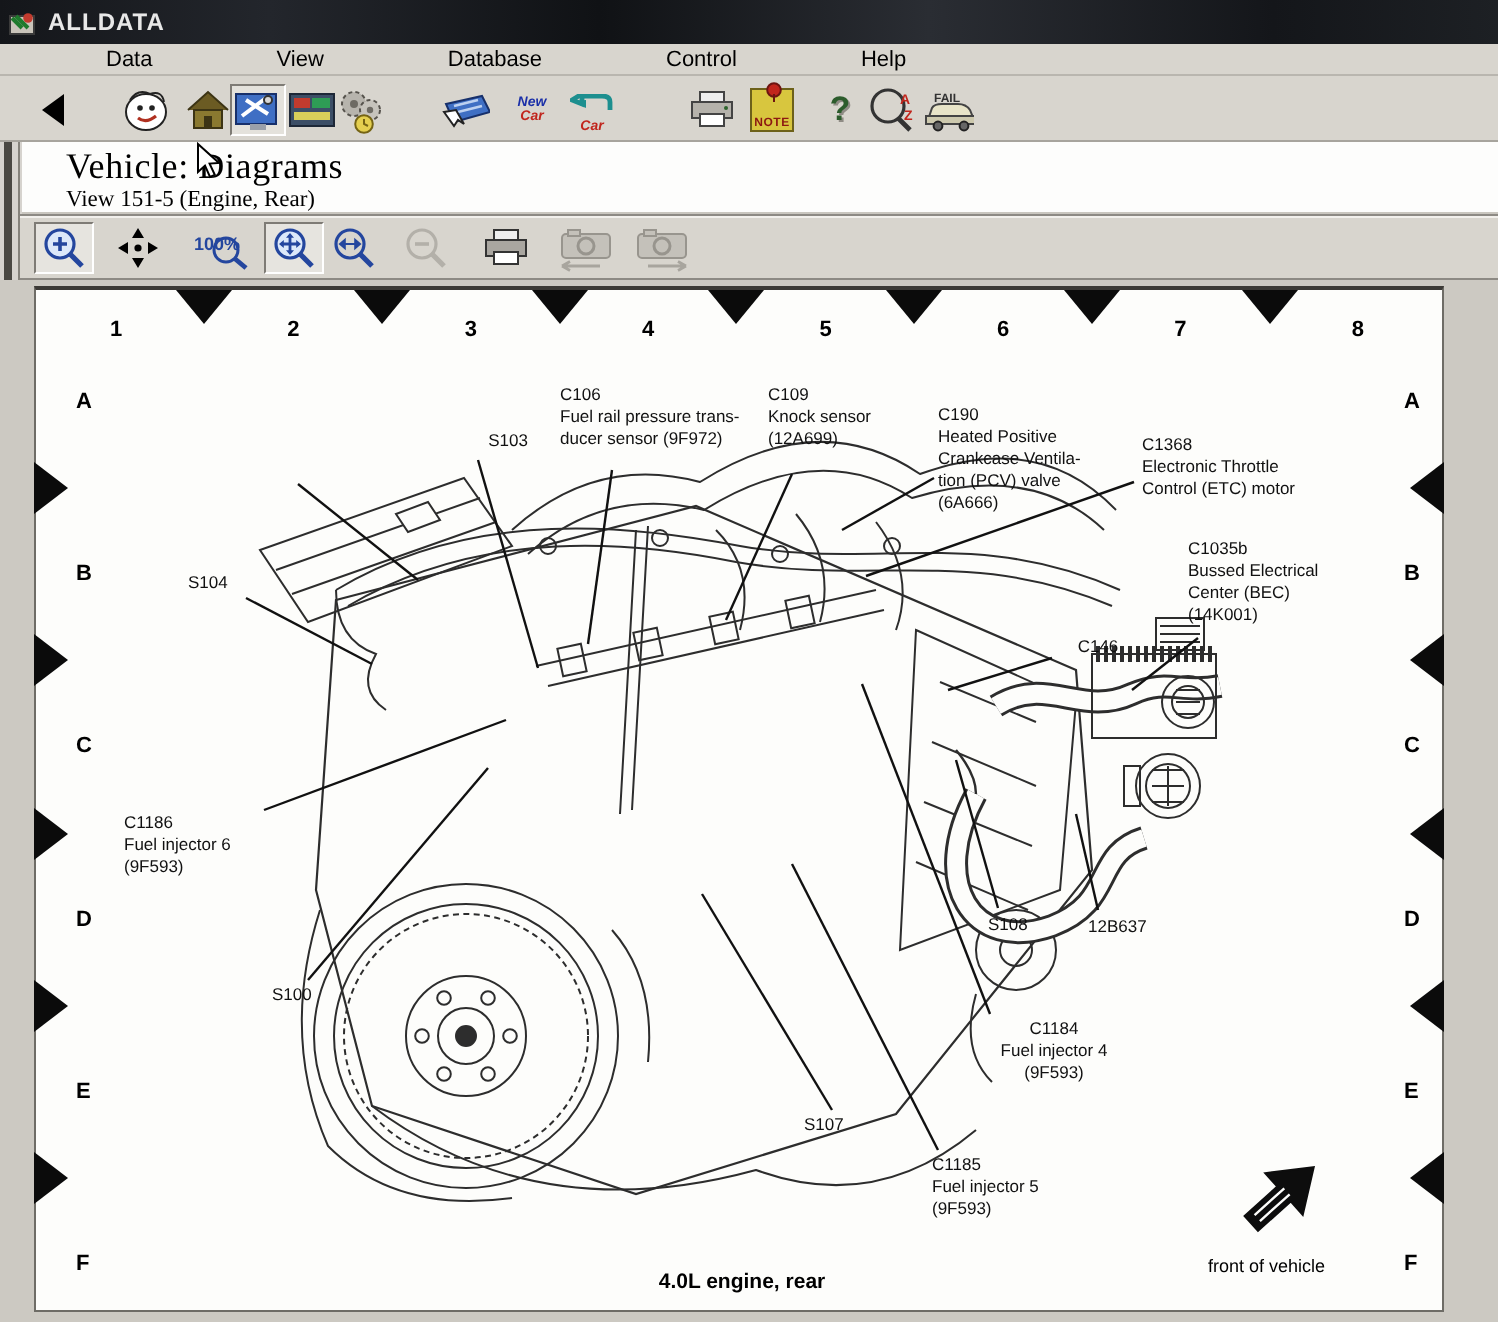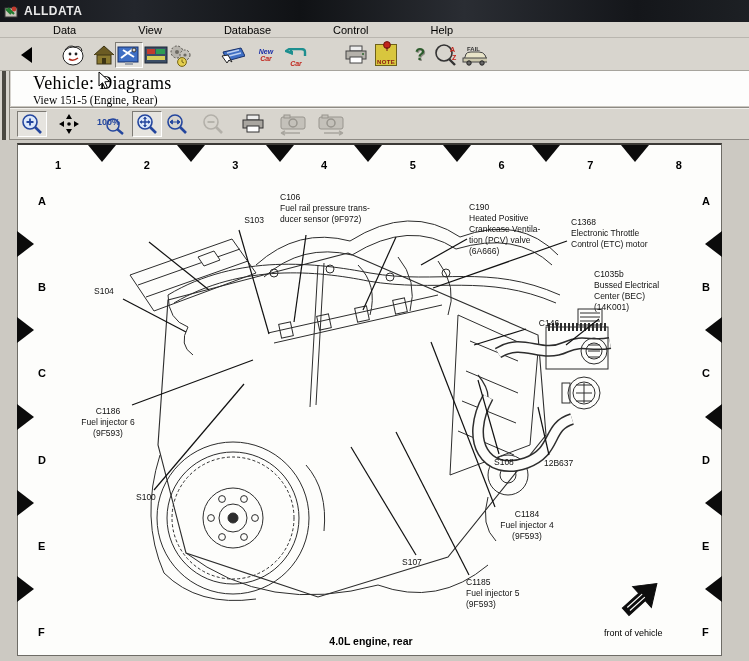--- a/index.html
+++ b/index.html
@@ -399,36 +399,39 @@
         <div class="grid-row" style="left: 684px; top: 394.8px;">E</div>
         <div class="tri-right" style="top: 430.9px;"></div>
         <div class="tri-left" style="top: 430.9px;"></div>
         <div class="grid-row" style="left: 20px; top: 481px;">F</div>
         <div class="grid-row" style="left: 684px; top: 481px;">F</div>
         <div class="callout" style="left: 76px; top: 141px; width: 40px; text-align: left;">S104</div>
         <div class="callout" style="left: 206px; top: 70px; width: 40px; text-align: right;">S103</div>
         <div class="callout" style="left: 262px; top: 47px; width: 112px; text-align: left;">C106
 Fuel rail pressure trans-
 ducer sensor (9F972)</div>
+        <div class="callout" style="left: 366px; top: 47px; width: 80px; text-align: left;">C109
+Knock sensor
+(12A699)</div>
         <div class="callout" style="left: 451px; top: 57px; width: 96px; text-align: left;">C190
 Heated Positive
 Crankcase Ventila-
 tion (PCV) valve
 (6A666)</div>
         <div class="callout" style="left: 553px; top: 72px; width: 108px; text-align: left;">C1368
 Electronic Throttle
 Control (ETC) motor</div>
         <div class="callout" style="left: 576px; top: 124px; width: 96px; text-align: left;">C1035b
 Bussed Electrical
 Center (BEC)
 (14K001)</div>
         <div class="callout" style="left: 511px; top: 173px; width: 40px; text-align: center;">C146</div>
         <div class="callout" style="left: 476px; top: 312px; width: 40px; text-align: left;">S108</div>
         <div class="callout" style="left: 526px; top: 313px; width: 52px; text-align: left;">12B637</div>
-        <div class="callout" style="left: 44px; top: 261px; width: 92px; text-align: center;">C1186
+        <div class="callout" style="left: 44px; top: 261px; width: 92px; ">C1186
 Fuel injector 6
 (9F593)</div>
         <div class="callout" style="left: 118px; top: 347px; width: 40px; text-align: left;">S100</div>
         <div class="callout" style="left: 384px; top: 412px; width: 40px; text-align: left;">S107</div>
         <div class="callout" style="left: 469px; top: 364px; width: 80px; text-align: center;">C1184
 Fuel injector 4
 (9F593)</div>
         <div class="callout" style="left: 448px; top: 432px; width: 80px; text-align: left;">C1185
 Fuel injector 5
 (9F593)</div>

